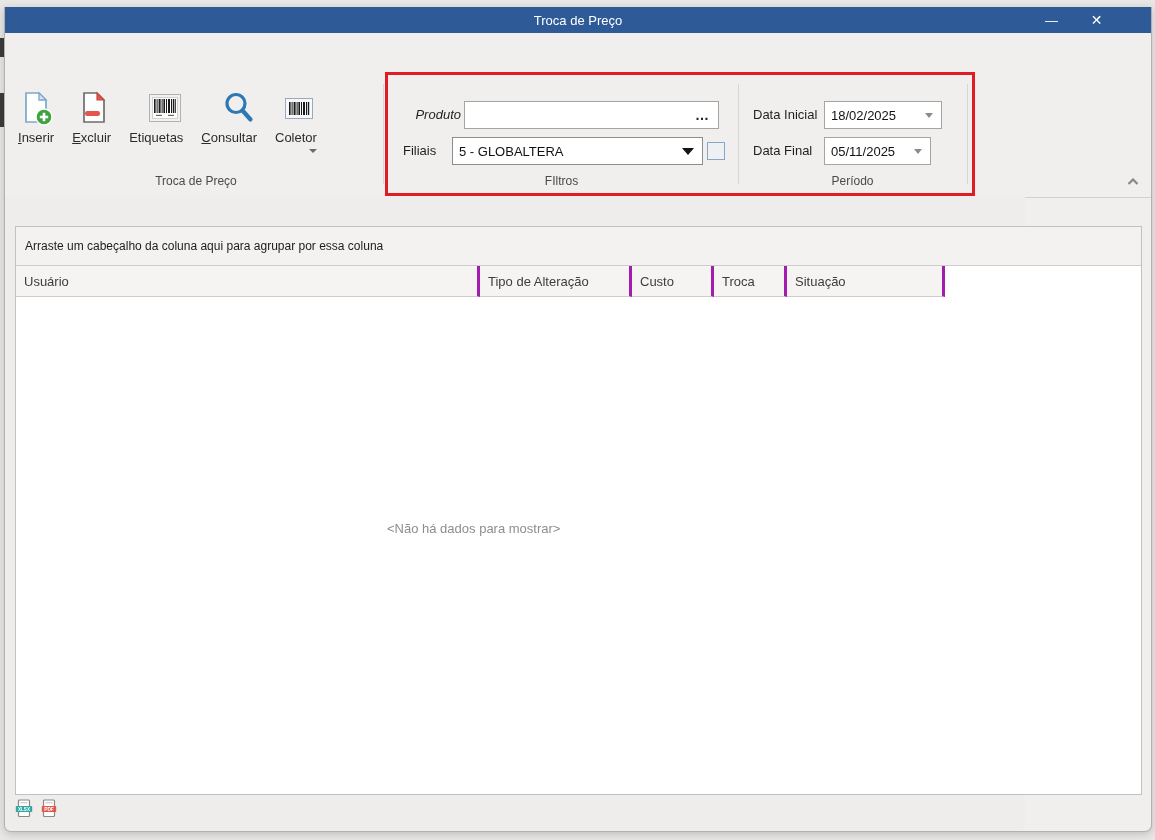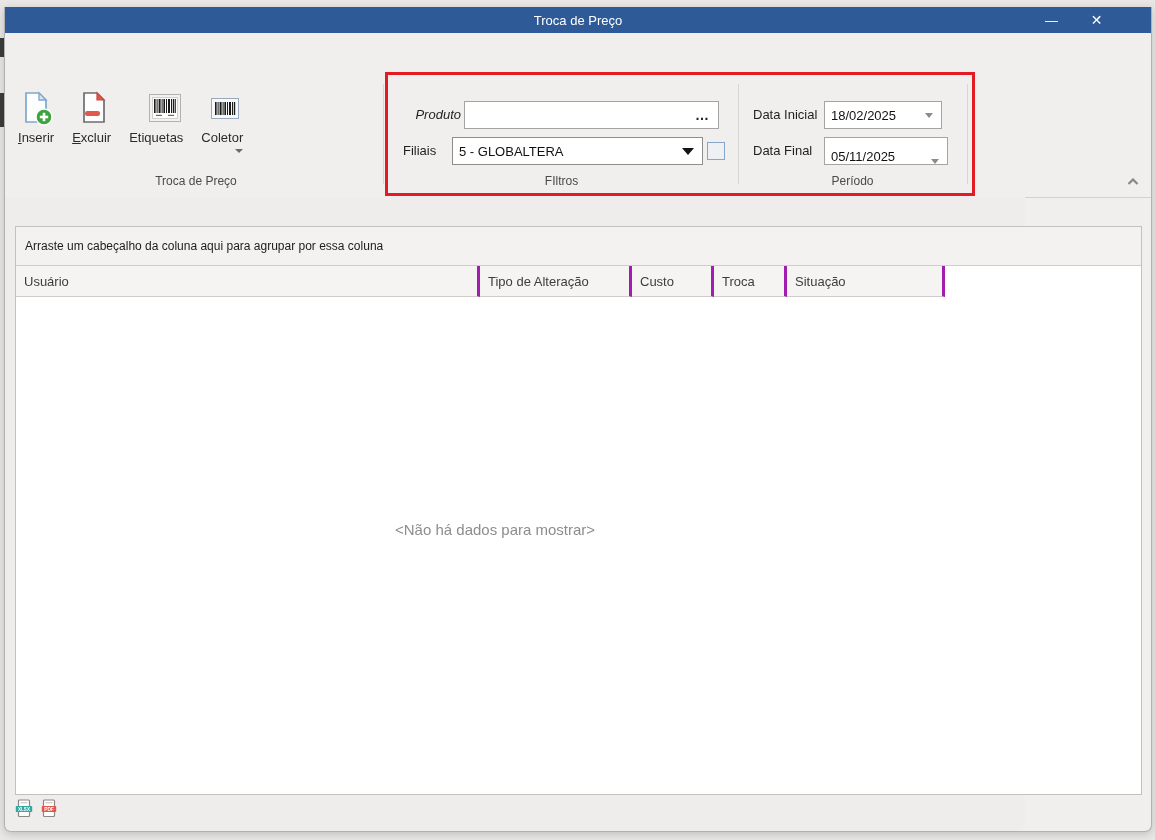--- a/index.html
+++ b/index.html
@@ -74,21 +74,21 @@
   .group-panel{height:39px;background:#f3f2f0;border-bottom:1px solid #cfcdcb;display:flex;
                align-items:center;padding-left:9px;box-sizing:border-box;}
   .group-panel span{font-size:12px;color:#1c1c1c;}
   .hdr-row{height:31px;display:flex;}
   .hdr-cell{background:#f5f4f2;border-right:3px solid #a21caf;border-bottom:1px solid #cfcdcb;
             box-sizing:border-box;display:flex;align-items:center;padding-left:8px;
             font-size:13px;color:#3d3d3d;white-space:nowrap;overflow:hidden;}
   .c0{width:464px;} .c1{width:152px;} .c2{width:82px;} .c3{width:73px;} .c4{width:158px;}
   .hdr-fill{flex:1;background:#fff;}
   .data-area{position:relative;height:497px;background:#fff;overflow:hidden;}
-  .empty-msg{position:absolute;left:379px;top:224px;font-size:15px;color:#8d8d8d;white-space:nowrap;}
+  .empty-msg{position:absolute;left:371px;top:224px;font-size:13px;color:#8d8d8d;white-space:nowrap;}
 
   
   .footer-icons{position:absolute;left:10px;top:602px;display:flex;gap:7px;}
   .exp-ico{width:18px;height:19px;cursor:default;}
 </style>
 </head>
 <body>
 
 <div class="stage">
   <div class="artifact" style="top:38px;height:19px;"></div>
@@ -153,20 +153,29 @@
               <rect x="20" y="23.5" width="8" height="3.6" fill="#fff"></rect>
               <rect x="9" y="24.8" width="6" height="1.2" fill="#6a6a6a"></rect>
               <rect x="21" y="24.8" width="6" height="1.2" fill="#6a6a6a"></rect>
             </svg>
           </span>
           <span class="lbl"><u></u><span>Etiquetas</span></span>
         </div>
         <div class="rib-btn">
           <span class="ico">
             <svg width="36" height="36" viewBox="0 0 36 36">
+              <circle cx="15" cy="13.5" r="9" fill="none" stroke="#2e77b5" stroke-width="3.2"></circle>
+              <line x1="21.5" y1="20.5" x2="29.5" y2="29.5" stroke="#2e77b5" stroke-width="4.2" stroke-linecap="round"></line>
+            </svg>
+          </span>
+          <span class="lbl"><u>C</u><span>onsultar</span></span>
+        </div>
+        <div class="rib-btn">
+          <span class="ico">
+            <svg width="36" height="36" viewBox="0 0 36 36">
               <rect x="4.5" y="8.5" width="27" height="20" fill="#f7f8fa" stroke="#9aa9bd" stroke-width="1"></rect>
               <g fill="#1a1a1a">
                 <rect x="8" y="12" width="1.6" height="13"></rect>
                   <rect x="10.6" y="12" width="1" height="13"></rect>
                 <rect x="12.6" y="12" width="2" height="13"></rect>
                   <rect x="15.6" y="12" width="1" height="13"></rect>
                 <rect x="17.4" y="12" width="1.6" height="13"></rect>
                   <rect x="20" y="12" width="1" height="13"></rect>
                 <rect x="22" y="12" width="2" height="13"></rect>
                   <rect x="25" y="12" width="1" height="13"></rect>
@@ -199,21 +208,21 @@
 
       <div class="rib-sep" style="left:733px;"></div>
 
       <div class="fld-label" style="left:748px;top:27px;">Data Inicial</div>
       <div class="combo date-field" style="left:819px;top:21px;width:118px;">
         <span class="val">18/02/2025</span>
         <span class="tri-gray"></span>
       </div>
 
       <div class="fld-label" style="left:748px;top:63px;">Data Final</div>
-      <div class="combo date-field" style="left:819px;top:57px;width:124px;align-items:flex-end;">
+      <div class="combo date-field" style="left:819px;top:57px;width:107px;">
         <span class="val">05/11/2025</span>
         <span class="tri-gray"></span>
       </div>
 
       <div class="group-label" style="left:733px;width:229px;">Período</div>
 
       <div class="rib-sep" style="left:962px;"></div>
 
       <div class="collapse-btn">
         <svg width="12" height="8" viewBox="0 0 12 8">

